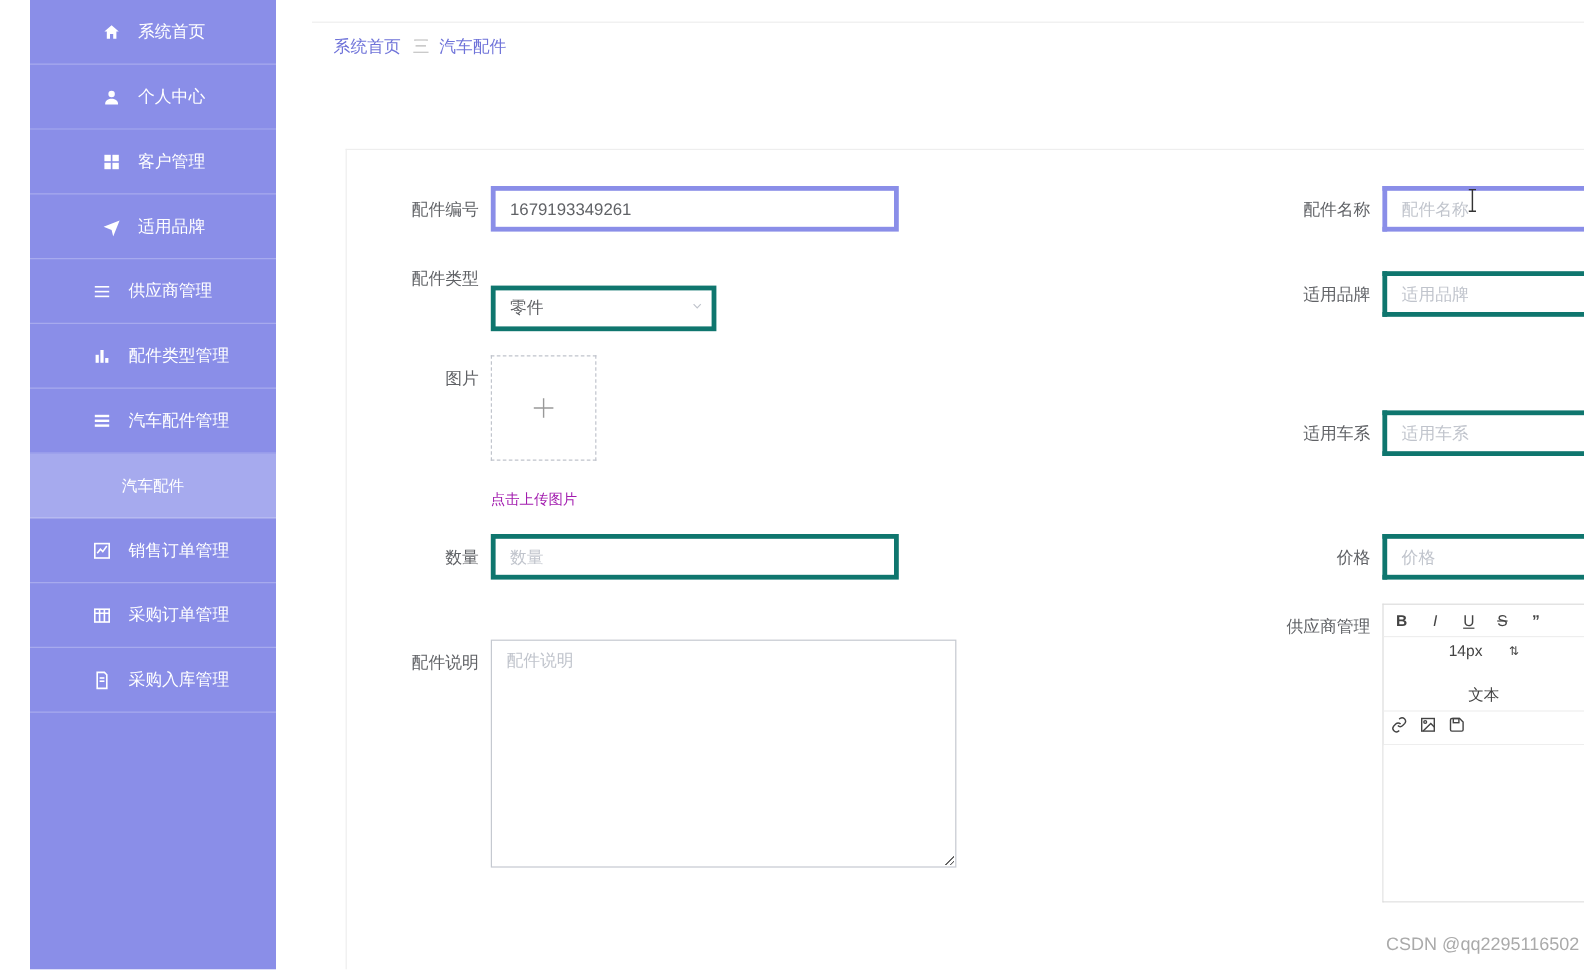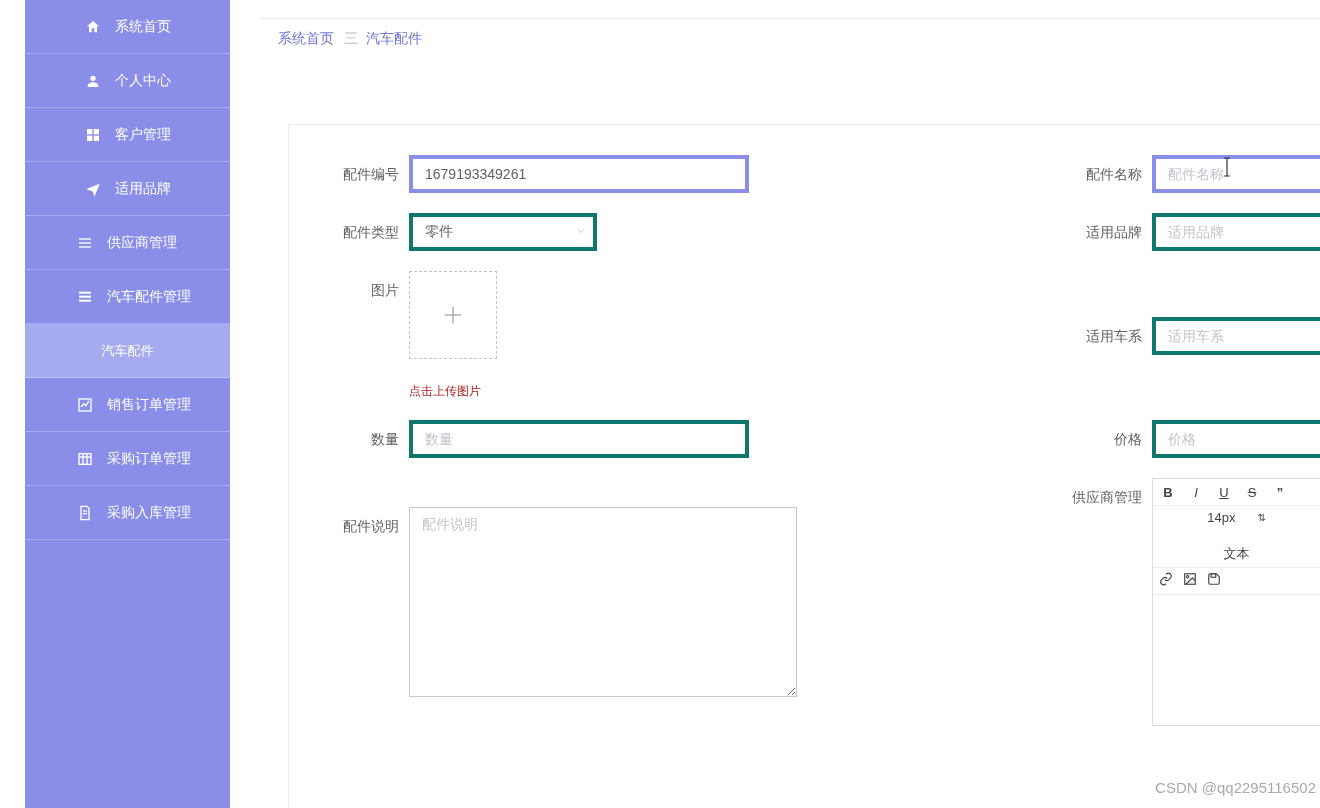--- a/index.html
+++ b/index.html
@@ -114,42 +114,42 @@
       font-size: 14px;
       color: #606266;
       background: #fff;
       outline: none;
     }
     .input.active { border-color: #8a8ee8; }
     .input::placeholder { color: #c0c4cc; }
     .input-340 { width: 340px; }
     .input-188 { width: 188px; }
     .input-right { width: 168px; border-right: none; }
-    .select-wrap { position: relative; width: 188px; }
+    .select-wrap { position: relative; width: 188px; margin-top: 25px; }
     .select-arrow {
       position: absolute;
       right: 10px;
       top: 50%;
       transform: translateY(-50%);
       pointer-events: none;
       color: #c0c4cc;
     }
     .upload-box {
       width: 88px; height: 88px;
       border: 1px dashed #c0c4cc;
       display: flex;
       align-items: center;
       justify-content: center;
       cursor: pointer;
       color: #999;
       font-size: 24px;
     }
     .upload-hint {
       font-size: 12px;
-      color: #b91c1c;
+      color: #a21caf;
       margin-top: 24px;
     }
     .textarea {
       width: 388px;
       height: 190px;
       border: 1px solid #c5c9d0;
       padding: 8px 12px;
       font-size: 14px;
       color: #606266;
       outline: none;
@@ -251,20 +251,30 @@
   </div>
   <div class="nav-item wide">
     <span class="nav-icon">
         <svg viewBox="0 0 24 24">
           <rect x="3" y="5" width="18" height="2"></rect>
           <rect x="3" y="11" width="18" height="2"></rect>
           <rect x="3" y="17" width="18" height="2"></rect>
         </svg>
       </span>
     <span>供应商管理</span>
+  </div>
+  <div class="nav-item wide">
+    <span class="nav-icon">
+        <svg viewBox="0 0 24 24">
+          <rect x="4" y="10" width="4" height="10"></rect>
+          <rect x="10" y="4" width="4" height="16"></rect>
+          <rect x="16" y="14" width="4" height="6"></rect>
+        </svg>
+      </span>
+    <span>配件类型管理</span>
   </div>
   <div class="nav-item wide">
     <span class="nav-icon">
         <svg viewBox="0 0 24 24">
           <rect x="3" y="4" width="18" height="3"></rect>
           <rect x="3" y="10" width="18" height="3"></rect>
           <rect x="3" y="16" width="18" height="3"></rect>
         </svg>
       </span>
     <span>汽车配件管理</span>

